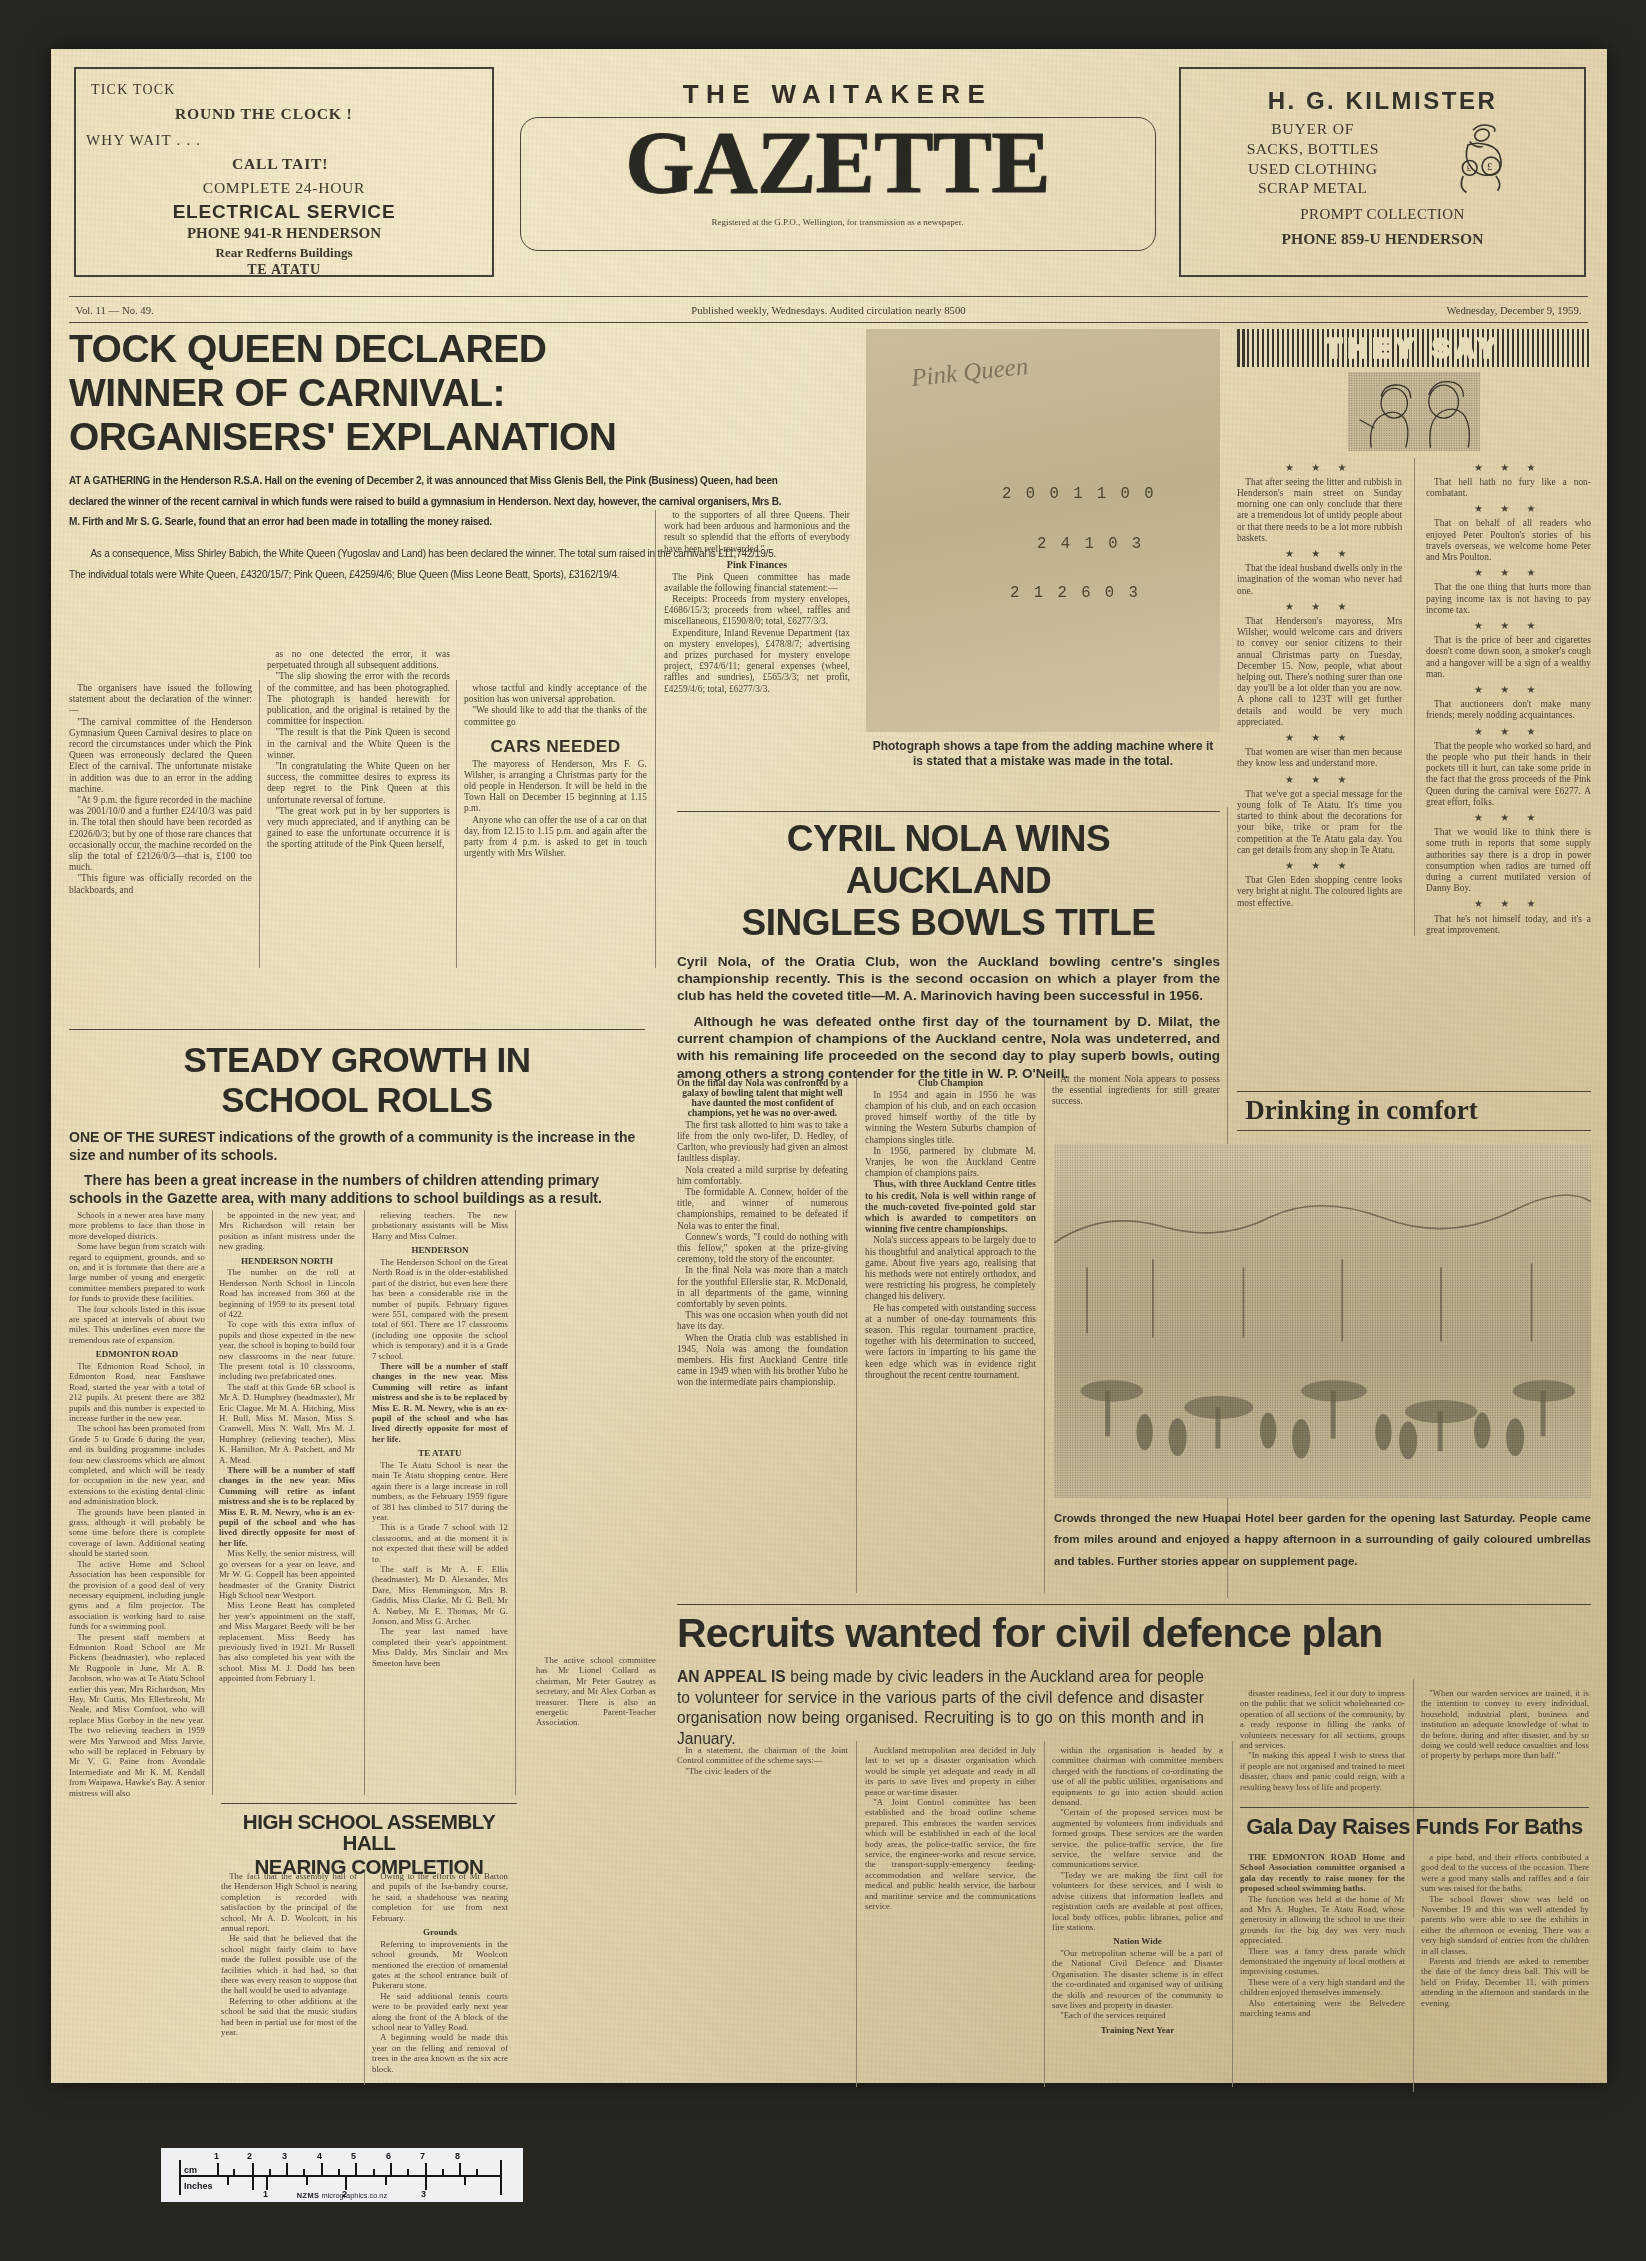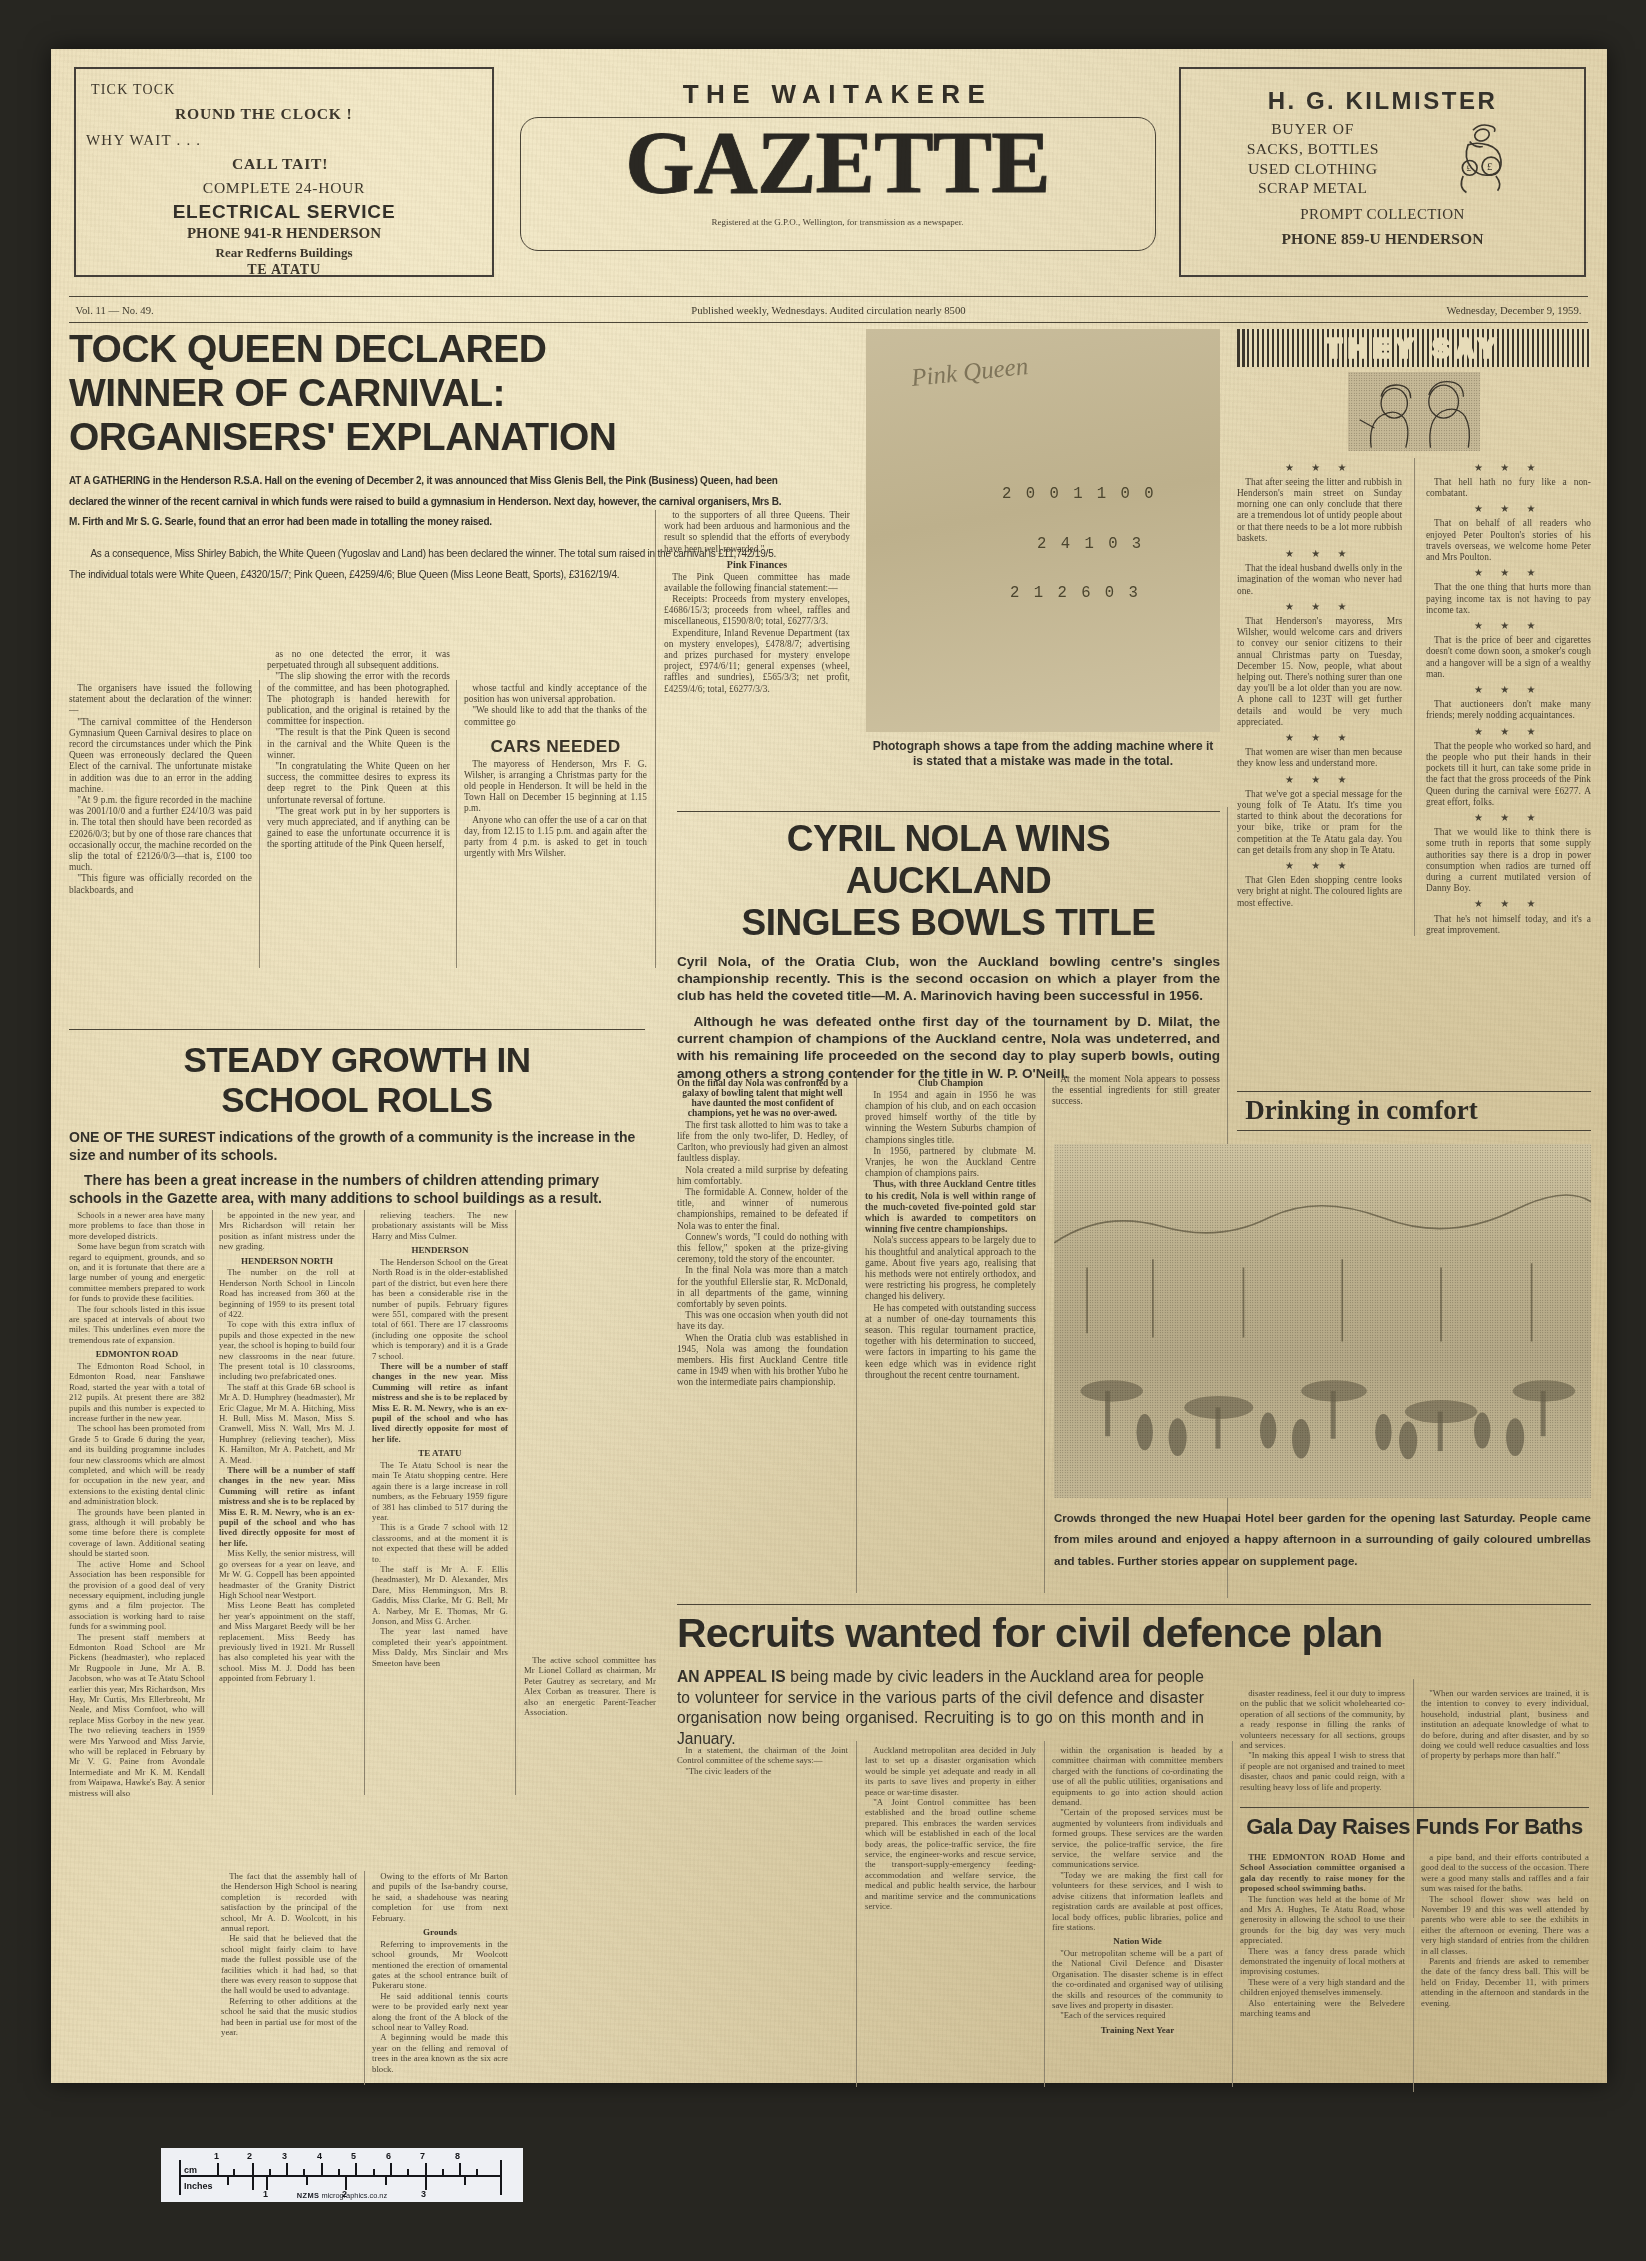--- a/index.html
+++ b/index.html
@@ -455,25 +455,29 @@
       <div class="subhead" style="font-size:9px;">TE ATATU</div>
       <div class="body-txt" style="font-size:8.7px;line-height:10.4px;">
         <p>The Te Atatu School is near the main Te Atatu shopping centre. Here again there is a large increase in roll numbers, as the February 1959 figure of 381 has climbed to 517 during the year.</p>
           <p>This is a Grade 7 school with 12 classrooms, and at the moment it is not expected that these will be added to.</p>
         <p>The staff is Mr A. F. Ellis (headmaster), Mr D. Alexander, Mrs Dare, Miss Hemmingson, Mrs B. Gaddis, Miss Clarke, Mr G. Bell, Mr A. Narbey, Mr E. Thomas, Mr G. Jonson, and Miss G. Archer.</p>
           <p>The year last named have completed their year's appointment. Miss Daldy, Mrs Sinclair and Mrs Smeeton have been</p>
       </div>
     </div>
     <div class="colrule" style="left:464px;top:1161px;height:585px;"></div>
     <div class="pg" style="left:473px;top:1606px;width:132px;">
-      <div class="body-txt" style="font-size:8.7px;line-height:10.4px;">
+      <div class="body-txt" style="font-size:8.7px;line-height:10.4px;margin-left:12px;">
         <p>The active school committee has Mr Lionel Collard as chairman, Mr Peter Gautrey as secretary, and Mr Alex Corban as treasurer. There is also an energetic Parent-Teacher Association.</p>
       </div>
     </div>
 
+    <div class="pg rule" style="left:170px;top:1754px;width:296px;padding-top:8.2px;">
+      <div class="hl" style="font-size:20.6px;text-align:center;">HIGH SCHOOL ASSEMBLY HALL</div>
+      <div class="hl" style="font-size:20.6px;text-align:center;margin-top:4.1px;">NEARING COMPLETION</div>
+    </div>
     <div class="pg" style="left:170px;top:1822px;width:136px;">
       <div class="body-txt" style="font-size:8.7px;line-height:10.4px;">
         <p>The fact that the assembly hall of the Henderson High School is nearing completion is recorded with satisfaction by the principal of the school, Mr A. D. Woolcott, in his annual report.</p>
           <p>He said that he believed that the school might fairly claim to have made the fullest possible use of the facilities which it had had, so that there was every reason to suppose that the hall would be used to advantage.</p>
           <p>Referring to other additions at the school he said that the music studios had been in partial use for most of the year.</p>
       </div>
     </div>
     <div class="colrule" style="left:313px;top:1822px;height:214px;"></div>
     <div class="pg" style="left:321px;top:1822px;width:136px;">
       <div class="body-txt" style="font-size:8.7px;line-height:10.4px;">

